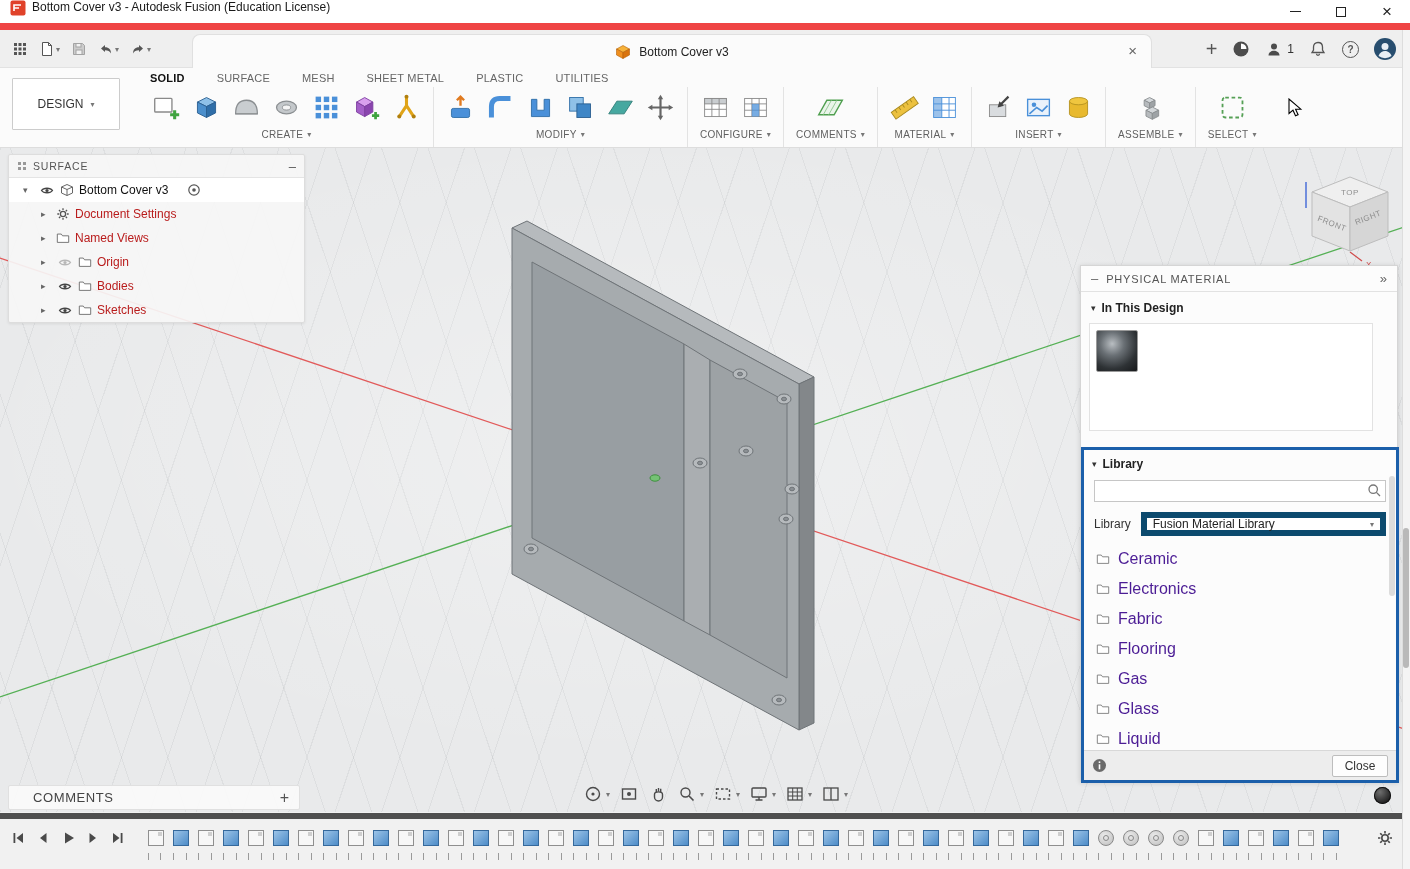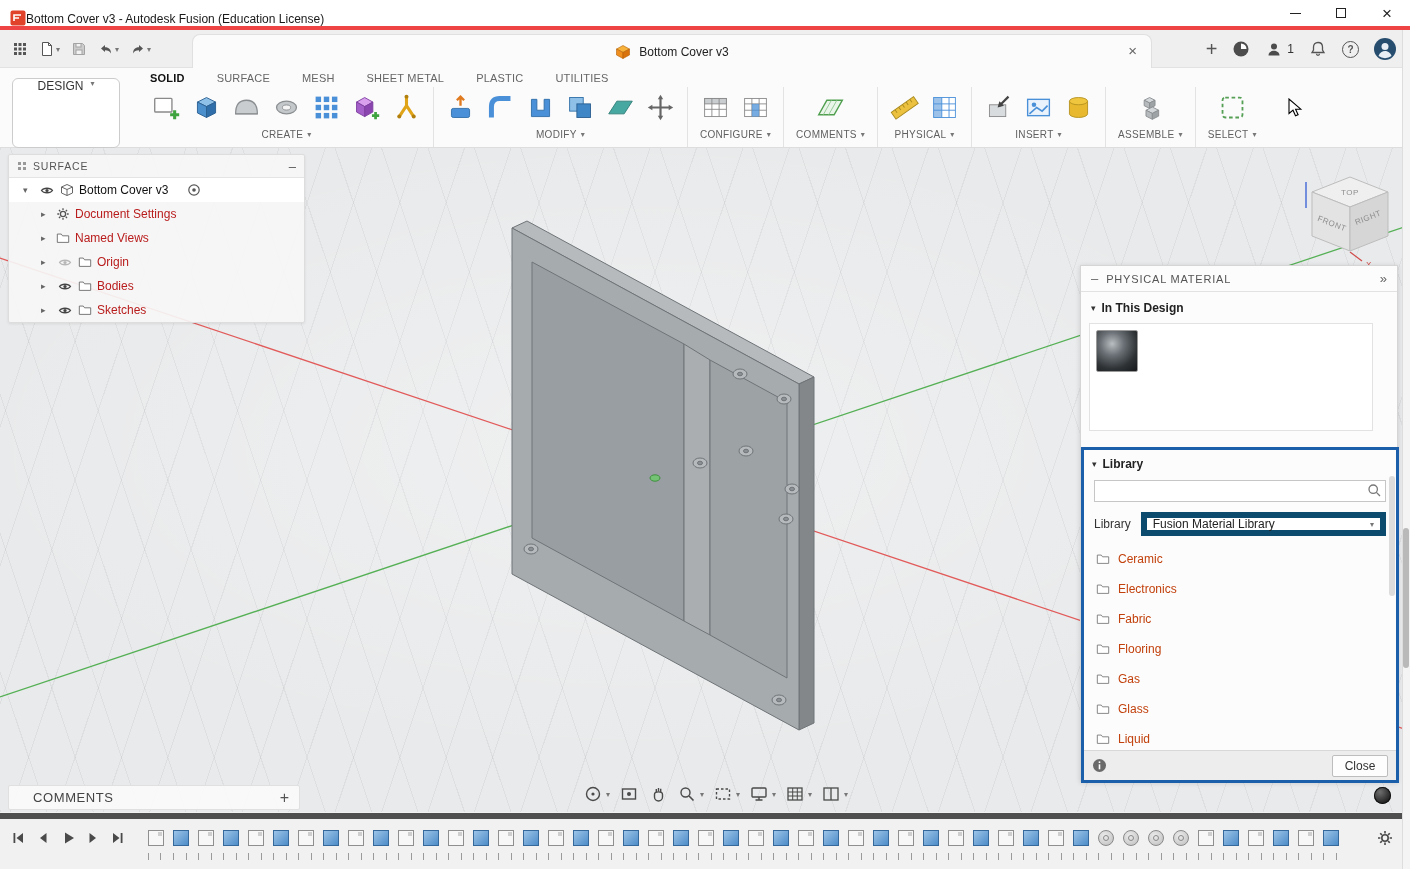--- a/index.html
+++ b/index.html
@@ -2,21 +2,21 @@
 <html><head>
 <meta charset="utf-8">
 <style>
   *{box-sizing:border-box;margin:0;padding:0}
   html,body{background:#fff}
   body{font-family:"Liberation Sans",sans-serif;font-size:12px;color:#333}
   #app{position:relative;width:1410px;height:869px;overflow:hidden;background:#fff}
   svg{display:block}
 
   
-  .titlebar{position:absolute;left:0;top:0;width:100%;height:30px;background:#fff;border-bottom:4px solid #ef4444;display:flex;align-items:flex-end;gap:0;padding-left:10px}
+  .titlebar{position:absolute;left:0;top:0;width:100%;height:30px;background:#fff;border-bottom:7px solid #ef4444;display:flex;align-items:flex-start;gap:6px;padding-left:10px}
   .title-text{font-size:12px;color:#1a1a1a}
   .win-controls{margin-left:auto;display:flex;height:100%}
   .win-btn{width:46px;display:flex;align-items:center;justify-content:center;color:#222;cursor:default}
   .wc-line{display:inline-block;width:11px;border-top:1.4px solid #222}
   .wc-box{display:inline-block;width:10px;height:10px;border:1.3px solid #222}
   .wc-close{font-size:17px;line-height:1}
 
   
   .tabstrip{position:absolute;left:0;top:30px;width:100%;height:38px;background:#efefef;border-bottom:1px solid #e2e2e2}
   .quick-tools{position:absolute;left:8px;top:0;height:38px;display:flex;align-items:center;gap:3px}
@@ -25,21 +25,21 @@
   .doc-tab{position:absolute;left:192px;top:4px;width:960px;height:34px;background:#fbfbfb;border:1px solid #e0e0e0;border-bottom:none;border-radius:8px 8px 0 0;display:flex;align-items:center;justify-content:center;gap:8px}
   .doc-tab-label{font-size:12px;color:#222}
   .tab-close{position:absolute;right:14px;top:8px;font-size:15px;color:#666;line-height:1}
   .tab-right{position:absolute;right:14px;top:0;height:38px;display:flex;align-items:center;gap:15px}
   .new-tab{font-size:20px;color:#555;line-height:1}
   .people{display:flex;align-items:center;gap:4px;color:#333}
   .help-circle{width:17px;height:17px;border:1.5px solid #555;border-radius:50%;display:flex;align-items:center;justify-content:center;font-size:10px;color:#555;font-weight:bold}
 
   
   .ribbon{position:absolute;left:0;top:68px;width:100%;height:80px;background:#fbfbfb;border-bottom:1px solid #ddd}
-  .design-btn{position:absolute;left:12px;top:10px;width:108px;height:70px;background:#fff;border:1px solid #ccc;border-radius:6px;display:flex;align-items:flex-start;justify-content:center;gap:6px;font-size:12px;color:#333}
+  .design-btn{position:absolute;left:12px;top:10px;width:108px;height:52px;background:#fff;border:1px solid #ccc;border-radius:1px;display:flex;align-items:center;justify-content:center;gap:6px;font-size:12px;color:#333}
   .rtabs{position:absolute;left:150px;top:1px;height:18px;display:flex;gap:32px;align-items:center}
   .rtab{font-size:11px;color:#666;letter-spacing:.2px}
   .rtab.active{color:#111;font-weight:bold}
   .rgroups{position:absolute;left:140px;top:19px;height:60px;display:flex}
   .rgroup{display:flex;flex-direction:column;align-items:center;justify-content:flex-start;padding:0 12px}
   .rgroup + .rgroup{border-left:1px solid #e3e3e3}
   .ricons{height:40px;display:flex;align-items:center;gap:11px}
   .ri{width:29px;height:29px}
   .glabel{display:flex;align-items:center;gap:3px;font-size:10px;color:#5f5f5f;margin-top:2px;letter-spacing:.3px}
 
@@ -88,21 +88,21 @@
   .lib-header{height:28px;display:flex;align-items:center;gap:6px;padding:0 8px}
   .lib-search{position:relative;margin:2px 10px 6px 10px;height:22px}
   .lib-search input{width:100%;height:22px;border:1px solid #c6c6c6;background:#fff;padding:0 24px 0 6px;font-size:12px;outline:none}
   .search-ico{position:absolute;right:4px;top:3px}
   .lib-row{display:flex;align-items:center;gap:10px;padding:4px 10px 8px 10px}
   .lib-row-label{font-size:12px;color:#333}
   .lib-select{flex:1;height:24px;border:6px solid #0c4a6e;background:#fff;display:flex;align-items:center;padding:0 6px;gap:6px}
   .lib-select-value{flex:1;font-size:12px;color:#222}
   .folder-list{overflow:hidden;height:203px}
   .folder-row{height:30px;display:flex;align-items:center;gap:8px;padding:0 12px}
-  .folder-name{font-size:12px;color:#c2410c}
+  .folder-name{font-size:16px;color:#4c1d95}
   .lib-footer{position:absolute;left:0;bottom:0;width:100%;height:30px;background:#ededed;border-top:1px solid #d8d8d8;display:flex;align-items:center;padding:0 8px}
   .close-btn{margin-left:auto;width:56px;height:22px;background:#fdfdfd;border:1px solid #bdbdbd;border-radius:2px;font-size:12px;color:#333;font-family:"Liberation Sans",sans-serif}
   .mp-scroll{position:absolute;right:2px;top:210px;width:6px;height:120px;background:#dcdcdc;border-radius:3px}
 
   
   .comments{position:absolute;left:8px;top:637px;width:292px;height:25px;background:rgba(250,250,250,.92);border:1px solid #e0e0e0;border-radius:2px;display:flex;align-items:center;padding:0 10px}
   .comments-label{font-size:13px;color:#444;letter-spacing:.6px;margin-left:14px}
   .comments-add{margin-left:auto;font-size:16px;color:#555;line-height:1}
   .navbar{position:absolute;left:583px;top:633px;height:26px;display:flex;align-items:center;gap:9px}
   .nav-btn{display:flex;align-items:center;gap:2px;color:#4a4a4a}
@@ -415,21 +415,21 @@
             </span>
           <span>
               <svg class="ri" viewBox="0 0 32 32">
                 <rect x="4" y="5" width="24" height="22" fill="#fff" stroke="#4a90d9"></rect>
                 <path d="M4 12h24M4 19h24M13 5v22M21 5v22" stroke="#4a90d9"></path>
                 <rect x="4" y="5" width="9" height="22" fill="#4a90d9" opacity=".55"></rect>
               </svg>
             </span>
         </div>
         <div class="glabel">
-            <span>PHYSICAL</span>
+            <span>MATERIAL</span>
             <span class="caret-sm">▾</span>
           </div>
       </div>
 
       <div class="rgroup">
         <div class="ricons">
           <span>
               <svg class="ri" viewBox="0 0 32 32">
                 <rect x="6" y="13" width="18" height="13" fill="#d9dcdf" stroke="#8a8a8a"></rect>
                 <path d="M27 4 17 14" stroke="#444" stroke-width="2.4"></path>

